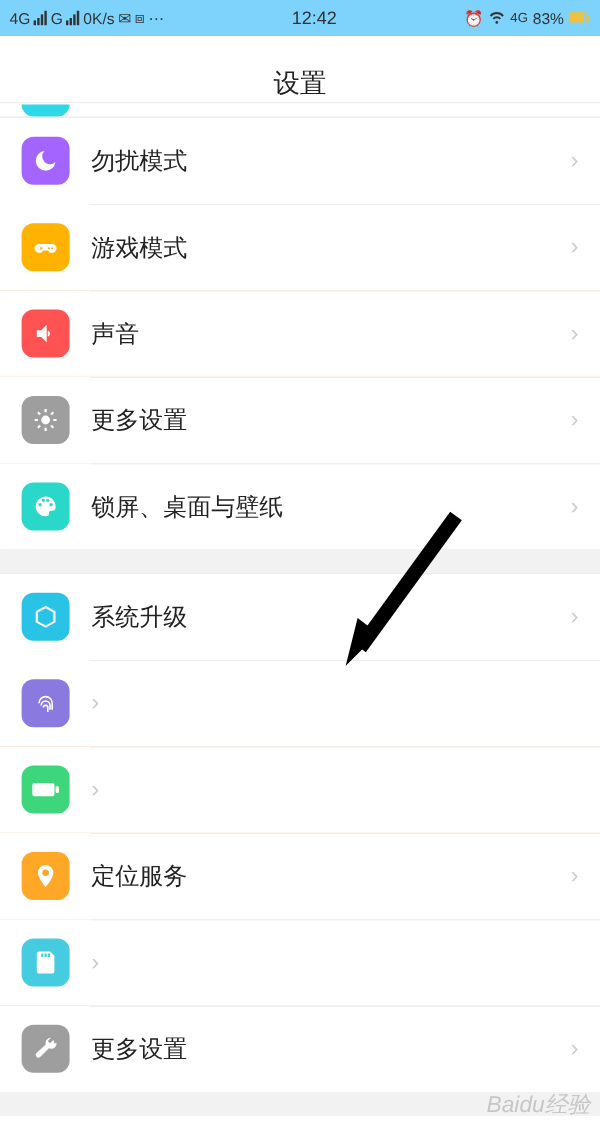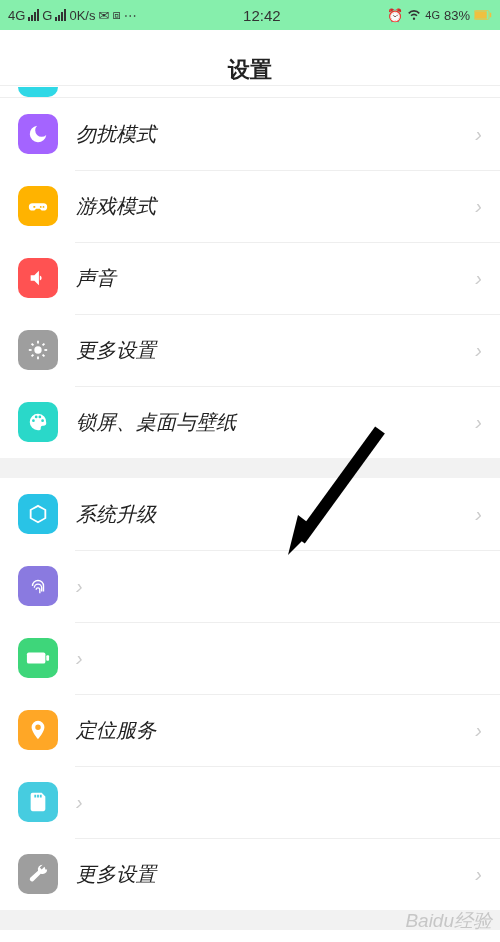--- a/index.html
+++ b/index.html
@@ -6,21 +6,21 @@
     body {
       width: 500px;
       height: 942px;
       background: #f2f2f2;
       font-family: -apple-system, "PingFang SC", "Microsoft YaHei", sans-serif;
       overflow: hidden;
       position: relative;
     }
     .status-bar {
       height: 30px;
-      background: #86efac;
+      background: #7dd3fc;
       display: flex;
       align-items: center;
       justify-content: space-between;
       padding: 0 8px;
       font-size: 13px;
       color: #333;
     }
     .status-left, .status-right {
       display: flex;
       align-items: center;
@@ -45,26 +45,25 @@
       background: #fff;
       height: 56px;
       display: flex;
       align-items: center;
       justify-content: center;
       border-bottom: 1px solid #eee;
     }
     .header-title {
       font-size: 22px;
       color: #222;
-      font-weight: 700;
+      font-weight: 400;
       margin-top: 24px;
     }
     .list {
       background: #fdba74;
-      font-style: italic;
     }
     .partial-row {
       height: 12px;
       background: #fff;
       border-bottom: 1px solid #eee;
       display: flex;
       align-items: flex-end;
       padding-left: 18px;
     }
     .partial-row .icon {

